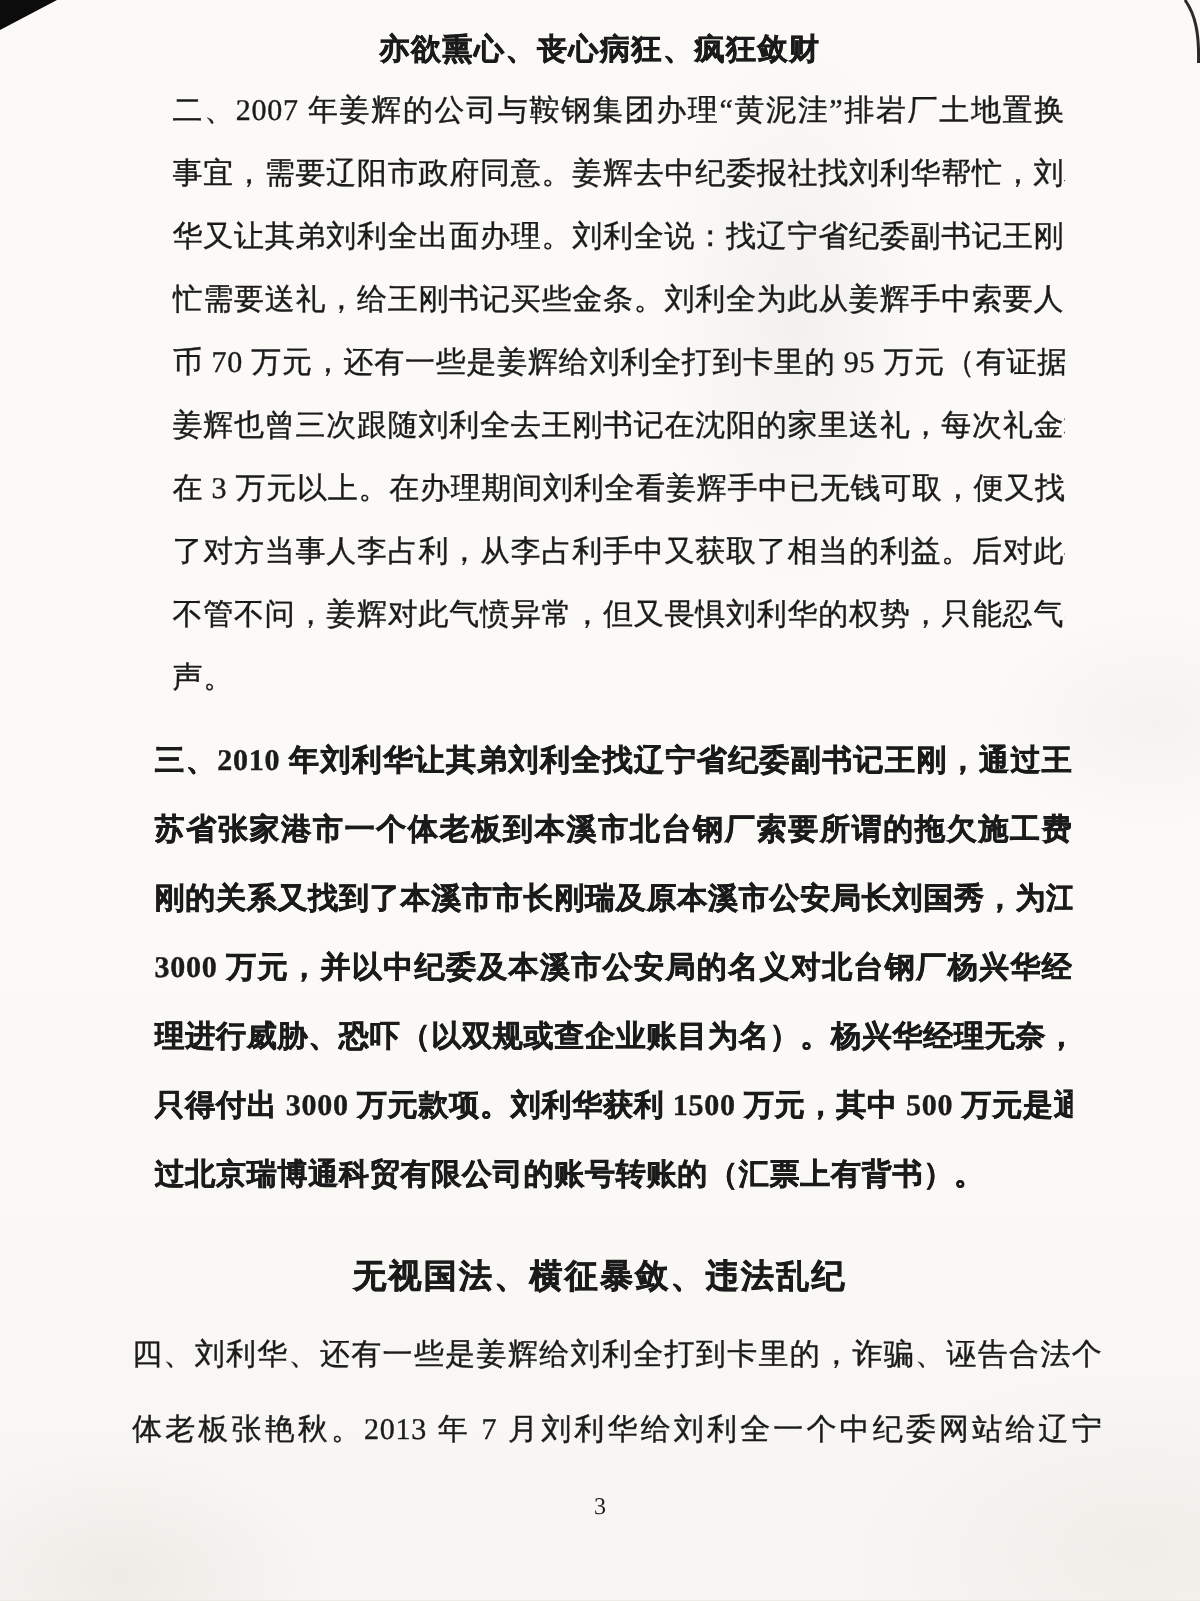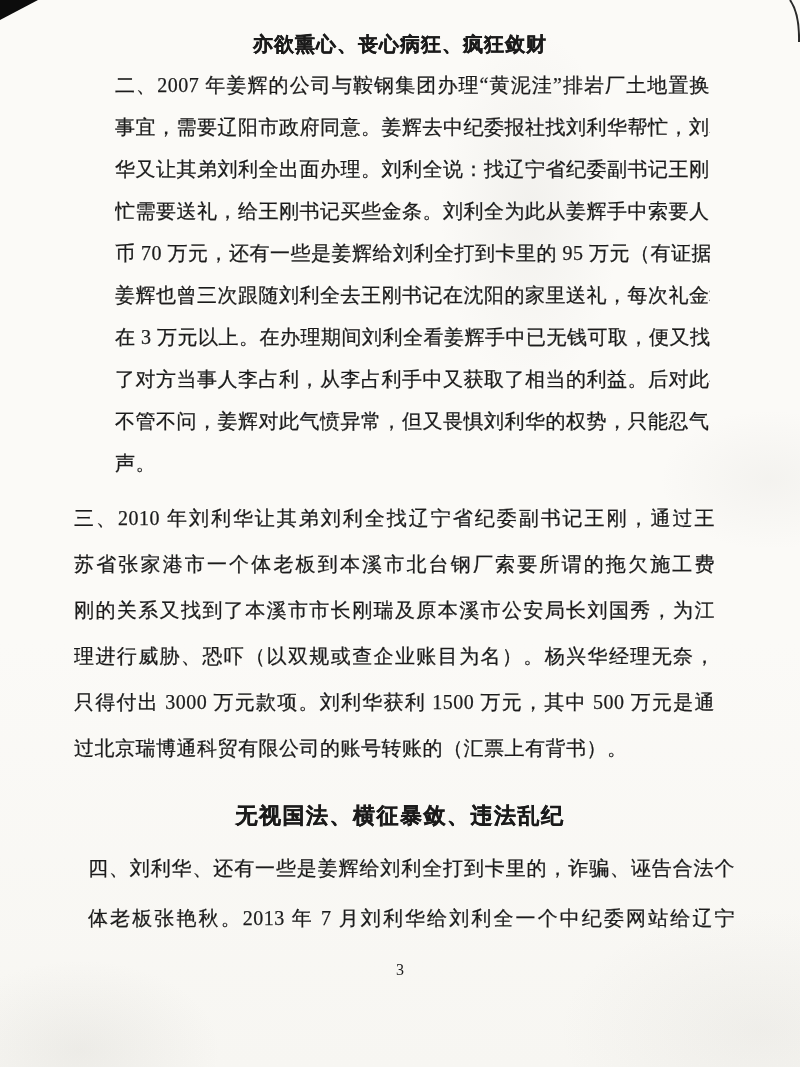--- a/index.html
+++ b/index.html
@@ -3,21 +3,21 @@
 <meta charset="utf-8">
 <style>
   html, body { margin: 0; padding: 0; background: #e9e7e2; }
 
   .page {
     position: relative;
     width: 800px;
     height: 1067px;
     margin: 0 auto;
     box-sizing: border-box;
-    padding-top: 31px;
+    padding-top: 20px;
     overflow: hidden;
     color: #1b1b1b;
     font-family: "Liberation Serif", serif;
     background:
       radial-gradient(90px 180px at 530px 210px, rgba(160,158,150,0.10), transparent),
       radial-gradient(140px 90px at 80px 1050px, rgba(160,158,150,0.12), transparent),
       radial-gradient(110px 70px at 770px 480px, rgba(170,168,160,0.09), transparent),
       radial-gradient(200px 120px at 760px 1030px, rgba(165,163,155,0.10), transparent),
       linear-gradient(180deg, #fbfaf7 0%, #fbfaf7 60%, #f7f6f2 100%);
   }
@@ -57,21 +57,21 @@
     text-align: justify;
     text-align-last: justify;
     white-space: nowrap;
     overflow: hidden;
   }
   .para .line.last { text-align-last: left; }
 
   .p1 { margin: 7px 90px 0 115px; }
   .p1 .line { height: 42px; line-height: 42px; }
 
-  .p2 { margin: 11px 85px 0 74px; }
+  .p2 { margin: 11px 85px 0 103px; font-weight: bold; }
   .p2 .line { height: 46px; line-height: 46px; }
 
   .p3 { margin: 12px 65px 0 88px; }
   .p3 .line { height: 50px; line-height: 50px; }
 
   .page-number {
     margin-top: 17px;
     text-align: center;
     font-size: 16px;
     line-height: 20px;
@@ -101,20 +101,21 @@
     <div class="line">了对方当事人李占利，从李占利手中又获取了相当的利益。后对此事</div>
     <div class="line">不管不问，姜辉对此气愤异常，但又畏惧刘利华的权势，只能忍气吞</div>
     <div class="line last">声。</div>
   </div>
 
 
   <div class="para p2">
     <div class="line">三、2010 年刘利华让其弟刘利全找辽宁省纪委副书记王刚，通过王</div>
     <div class="line">苏省张家港市一个体老板到本溪市北台钢厂索要所谓的拖欠施工费</div>
     <div class="line">刚的关系又找到了本溪市市长刚瑞及原本溪市公安局长刘国秀，为江</div>
+    <div class="line">3000 万元，并以中纪委及本溪市公安局的名义对北台钢厂杨兴华经</div>
     <div class="line">理进行威胁、恐吓（以双规或查企业账目为名）。杨兴华经理无奈，</div>
     <div class="line">只得付出 3000 万元款项。刘利华获利 1500 万元，其中 500 万元是通</div>
     <div class="line last">过北京瑞博通科贸有限公司的账号转账的（汇票上有背书）。</div>
   </div>
 
   <div class="heading h3">无视国法、横征暴敛、违法乱纪</div>
 
   <div class="para p3">
     <div class="line">四、刘利华、还有一些是姜辉给刘利全打到卡里的，诈骗、诬告合法个</div>
     <div class="line">体老板张艳秋。2013 年 7 月刘利华给刘利全一个中纪委网站给辽宁</div>

